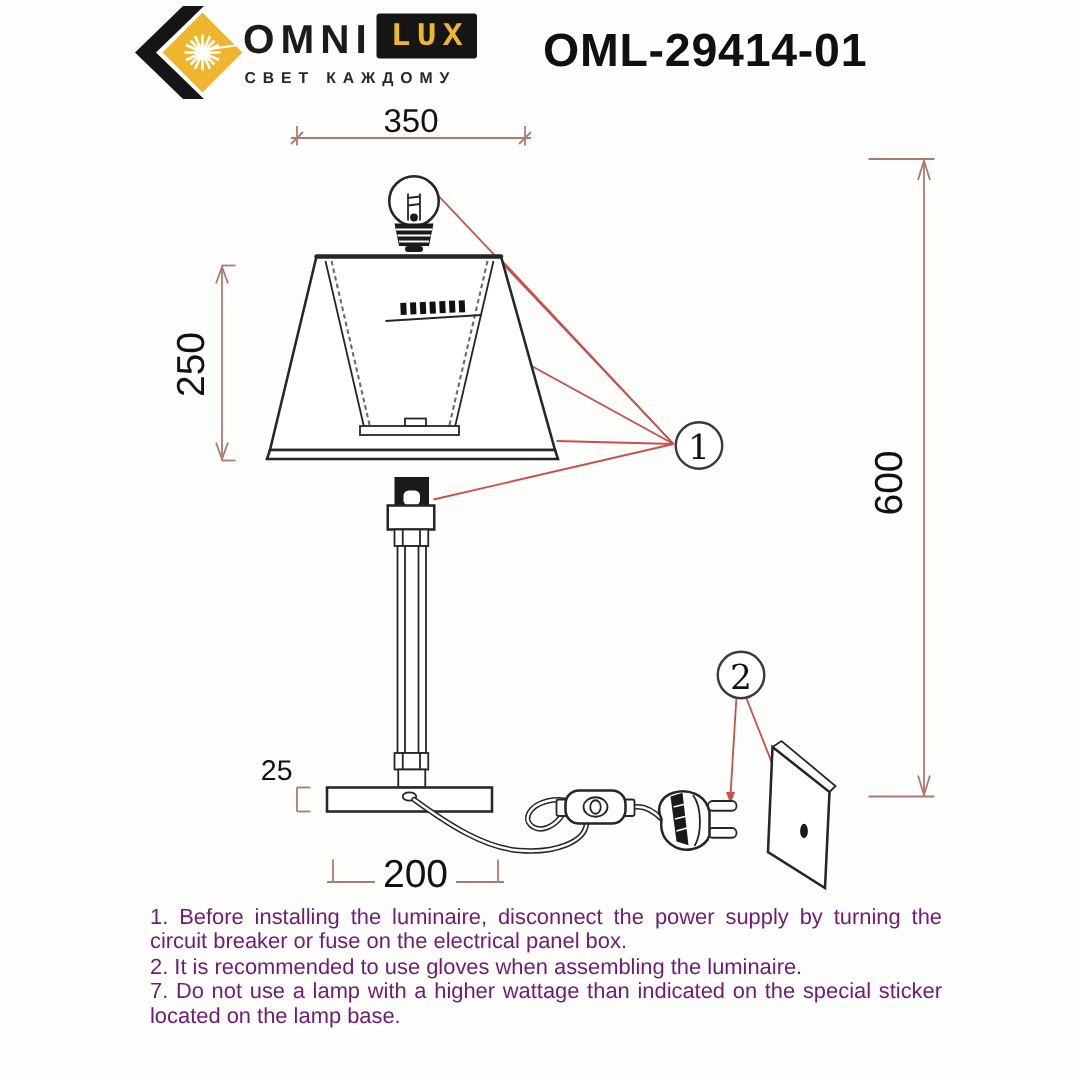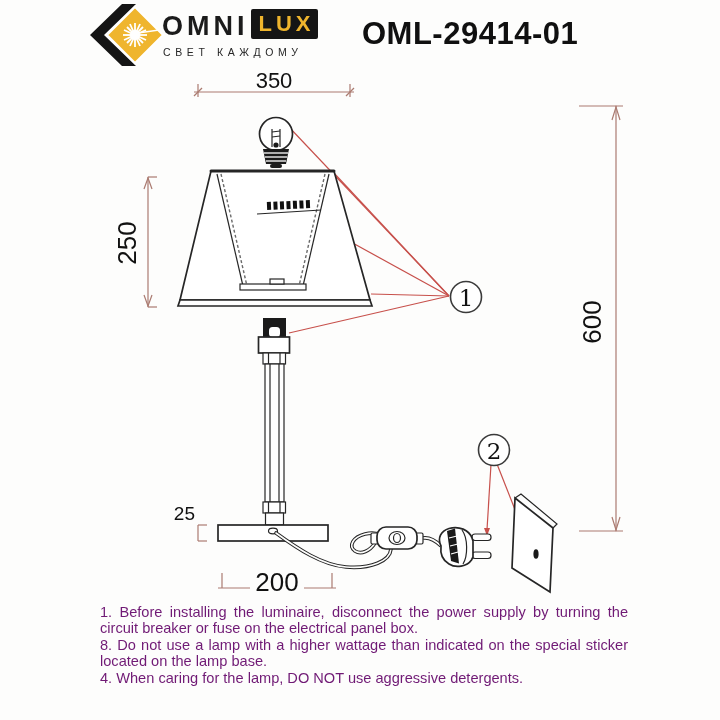--- a/index.html
+++ b/index.html
@@ -4,25 +4,25 @@
 <style>
   html,body{margin:0;padding:0;background:#ffffff;}
   body{width:720px;height:720px;position:relative;overflow:hidden;
        font-family:"Liberation Sans",sans-serif;background:#fdfdfc;}
   .abs{position:absolute;}
 
   
   #brand-omni{left:162px;top:11px;font-size:27px;font-weight:700;
               letter-spacing:4px;color:#1b1b1b;}
   #lux-badge{left:251px;top:9px;width:67px;height:30px;background:#151515;
-             border-radius:2px;display:flex;align-items:center;justify-content:center;}
+             border-radius:2px;display:flex;align-items:center;justify-content:center;font-family:Liberation Mono, monospace;}
   #lux-badge span{color:#EFB52D;font-size:22px;font-weight:700;letter-spacing:4px;
                   padding-left:4px;}
   #brand-tagline{left:163px;top:46px;font-size:10.5px;letter-spacing:4.6px;
-                 color:#272727;font-weight:400;white-space:nowrap;}
+                 color:#272727;font-weight:700;white-space:nowrap;}
   #model-number{left:362px;top:16px;font-size:31px;font-weight:700;color:#101010;
                 letter-spacing:0.5px;}
 
   
   #diagram{left:0;top:0;width:720px;height:720px;}
   .ln{stroke:#262626;fill:none;stroke-width:1.7px;stroke-linecap:round;}
   .lnthin{stroke:#262626;fill:none;stroke-width:1.2px;}
   .thick{stroke-width:3px;}
   .fillw{fill:#fff;}
   .dark{fill:#1a1a1a;stroke:none;}
@@ -220,15 +220,15 @@
     <text class="callout" x="466" y="306" text-anchor="middle">1</text>
   </g>
   <g>
     <circle cx="494" cy="450" r="15.5" fill="#fff" stroke="#3a3a3a" stroke-width="1.6"></circle>
     <text class="callout" x="494" y="459" text-anchor="middle">2</text>
   </g>
 </svg>
 
 <div id="instructions" class="abs">
   <p>1. Before installing the luminaire, disconnect the power supply by turning the circuit breaker or fuse on the electrical panel box.</p>
-  <p>8. Do not use a lamp with a higher wattage than indicated on the special sticker located on the lamp base.</p>
-  <p>4. When caring for the lamp, DO NOT use aggressive detergents.</p>
+  <p>2. It is recommended to use gloves when assembling the luminaire.</p>
+  <p>7. Do not use a lamp with a higher wattage than indicated on the special sticker located on the lamp base.</p>
 </div>
 
 </body></html>

